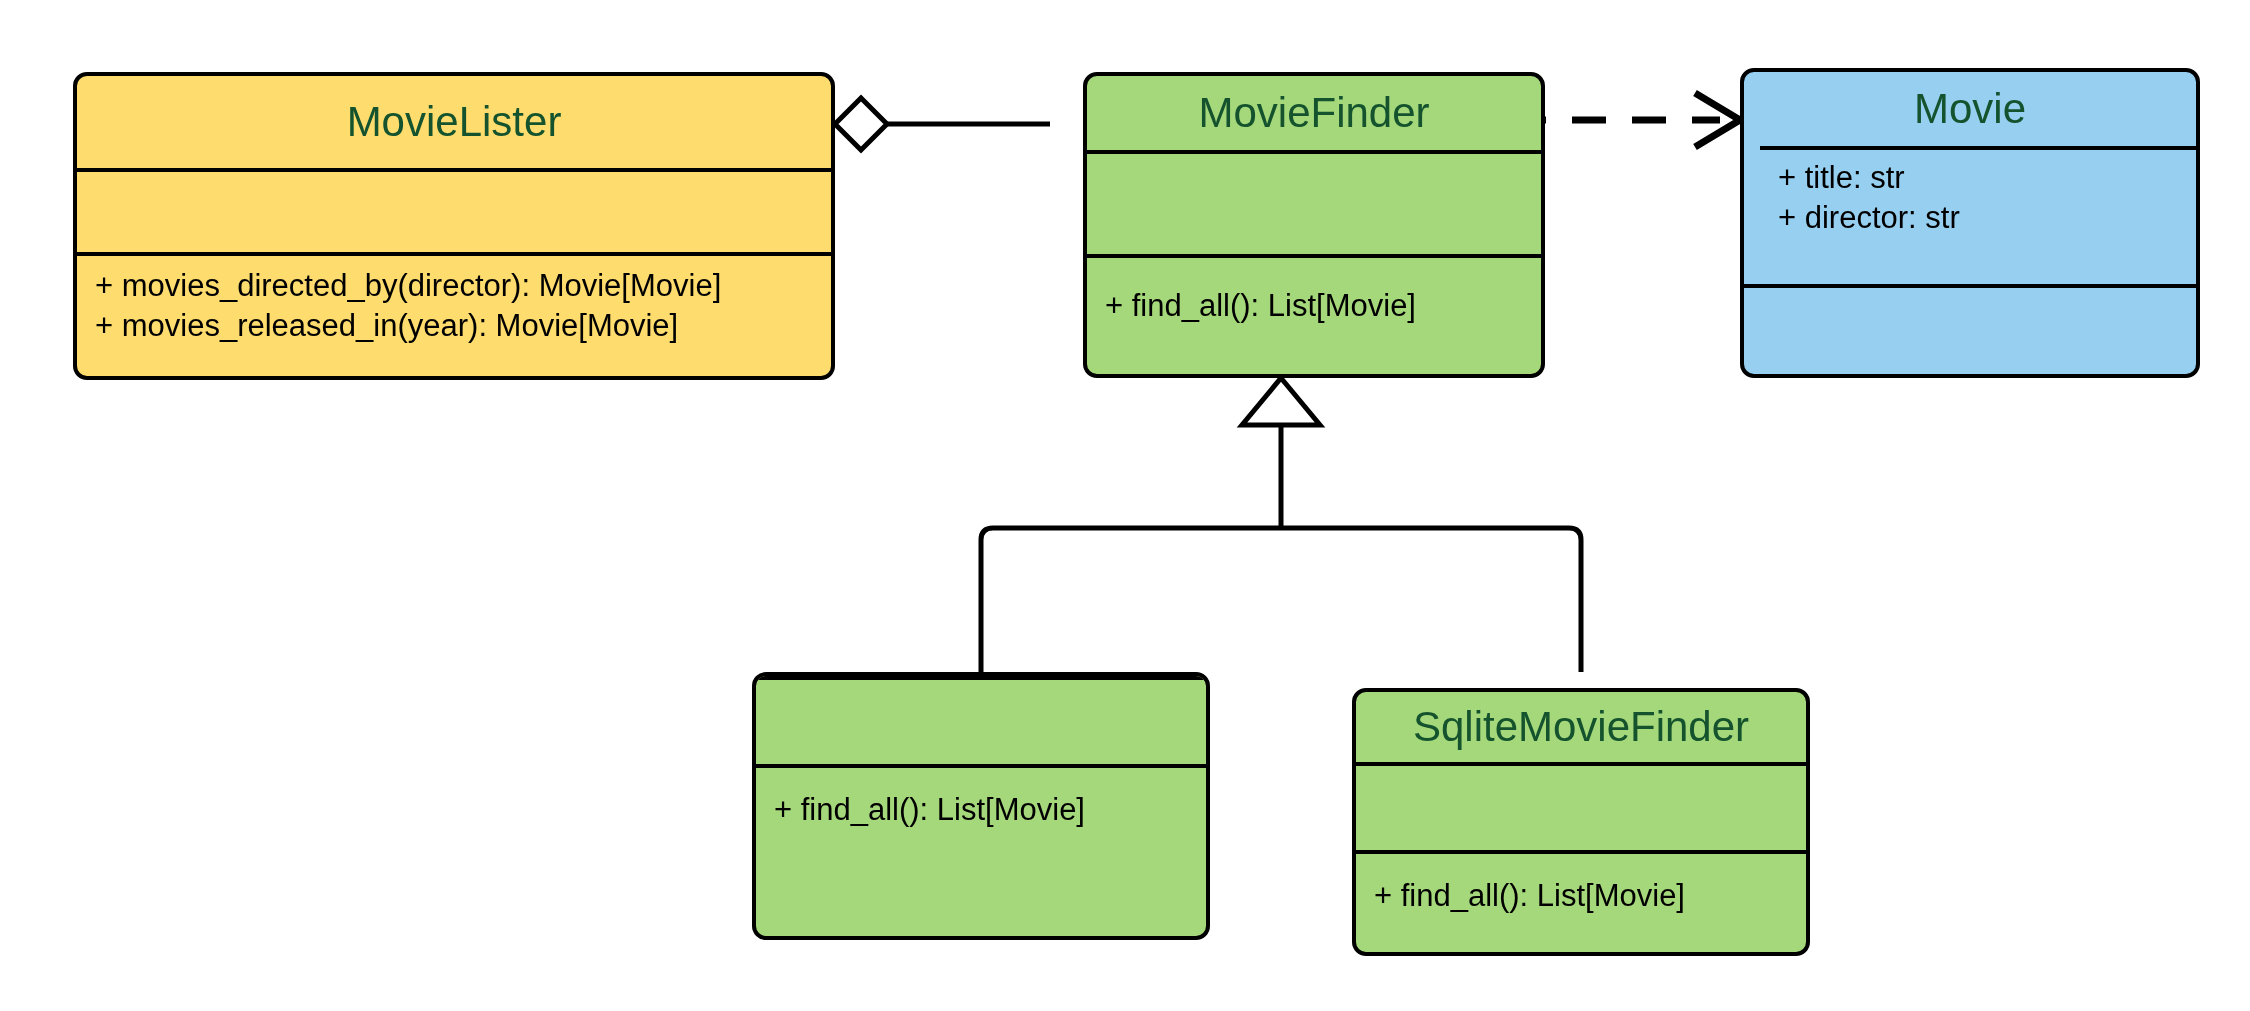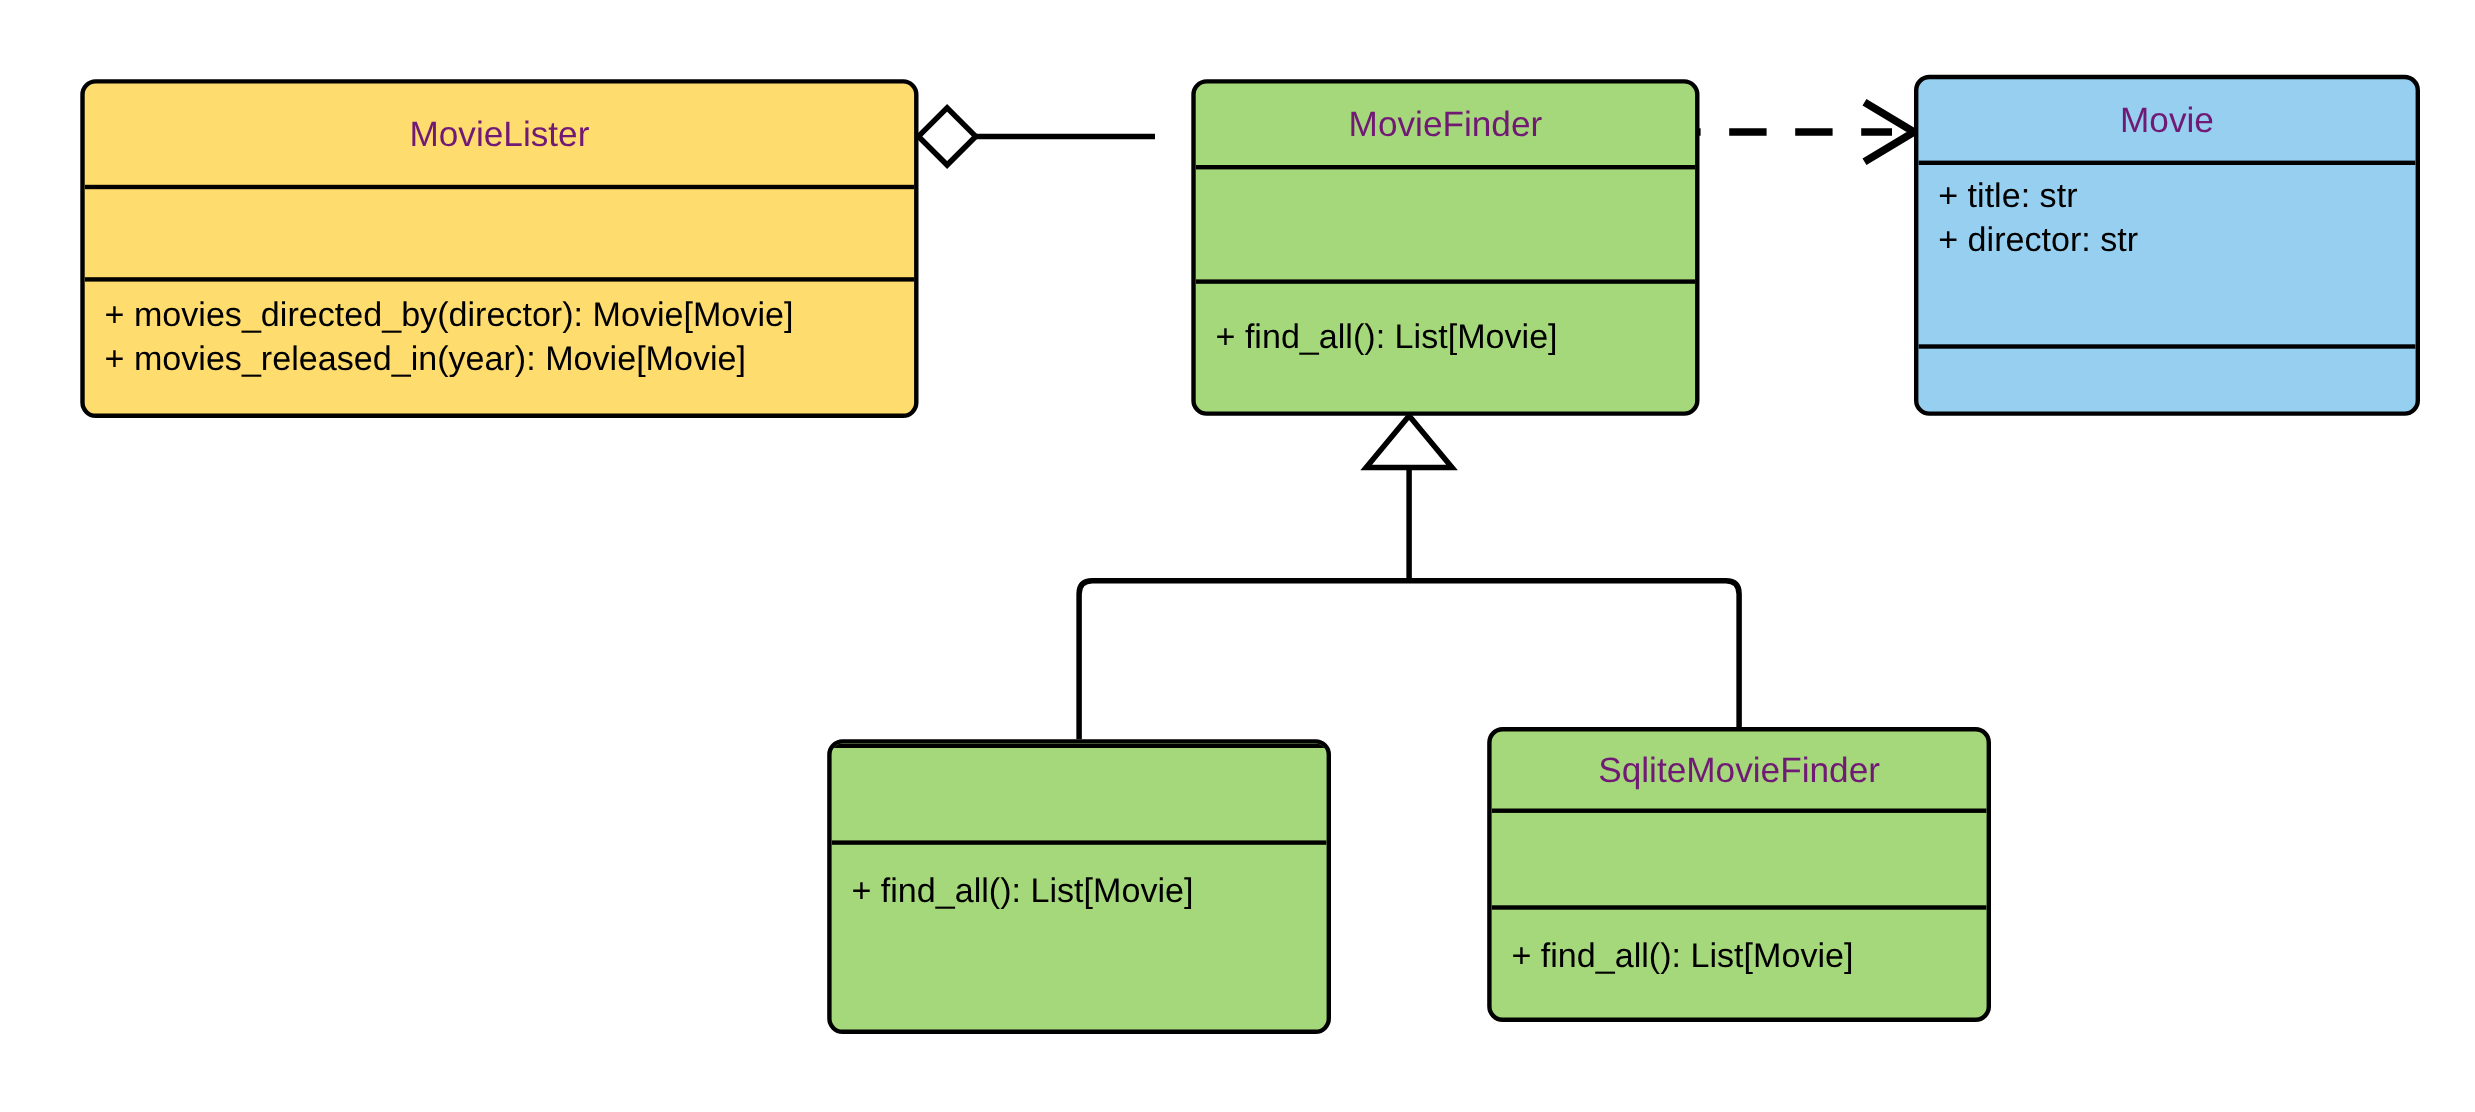--- a/index.html
+++ b/index.html
@@ -37,22 +37,22 @@
   }
   .uml-class .compartment {
     box-sizing: border-box;
     width: 100%;
   }
   .uml-class .compartment.divider {
     border-top: 4px solid #000000;
   }
   .cls-name {
     text-align: center;
-    font-size: 32px;
-    color: #701a75;
+    font-size: 42px;
+    color: #14532d;
     line-height: 1.15;
     display: flex;
     align-items: center;
     justify-content: center;
     height: 100%;
   }
   .member-list {
     padding: 10px 18px 6px 18px;
     font-size: 31px;
     color: #000000;
@@ -123,21 +123,21 @@
       <div class="member-list" style="padding-top:28px;">
         <div class="member">+ find_all(): List[Movie]</div>
       </div>
     </div>
   </div>
 
   <div class="uml-class" style="left:1740px; top:68px; width:460px; height:310px; background:#96CFF0;">
     <div class="compartment" style="height:74px;">
       <div class="cls-name">Movie</div>
     </div>
-    <div class="compartment divider" style="height:167px;">
+    <div class="compartment divider" style="height:138px;margin-left:16px;">
       <div class="member-list" style="padding-top:8px;">
         <div class="member">+ title: str</div>
         <div class="member">+ director: str</div>
       </div>
     </div>
     <div class="compartment divider" style="flex:1 1 auto;">
       <div class="empty-compartment"></div>
     </div>
   </div>
 
@@ -145,21 +145,21 @@
     <div class="compartment divider" style="height:88px;">
       <div class="empty-compartment"></div>
     </div>
     <div class="compartment divider" style="flex:1 1 auto;">
       <div class="member-list" style="padding-top:22px;">
         <div class="member">+ find_all(): List[Movie]</div>
       </div>
     </div>
   </div>
 
-  <div class="uml-class" style="left:1352px; top:661px; width:458px; height:268px; background:#A5D87A;">
+  <div class="uml-class" style="left:1352px; top:688px; width:458px; height:268px; background:#A5D87A;">
     <div class="compartment" style="height:70px;">
       <div class="cls-name">SqliteMovieFinder</div>
     </div>
     <div class="compartment divider" style="height:88px;">
       <div class="empty-compartment"></div>
     </div>
     <div class="compartment divider" style="flex:1 1 auto;">
       <div class="member-list" style="padding-top:22px;">
         <div class="member">+ find_all(): List[Movie]</div>
       </div>

